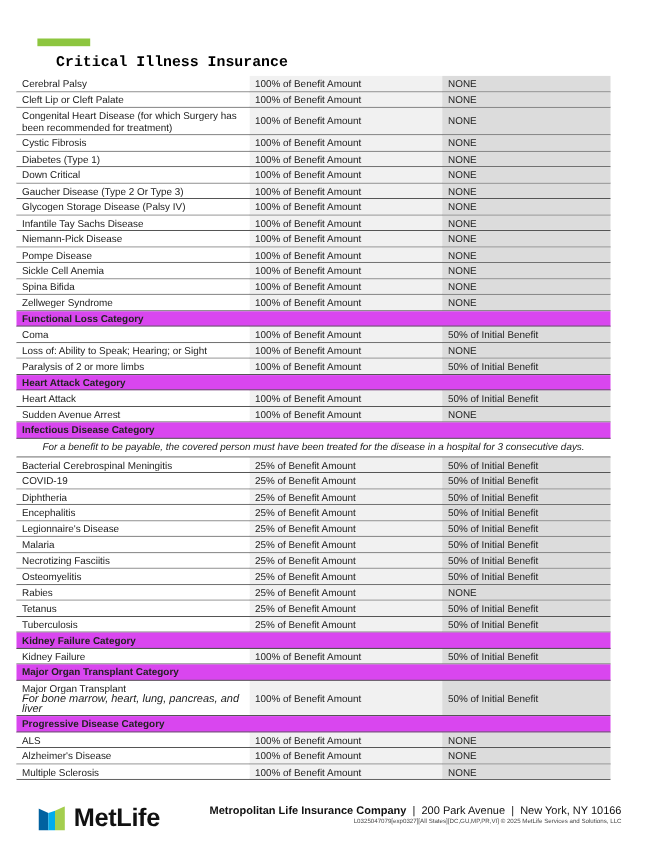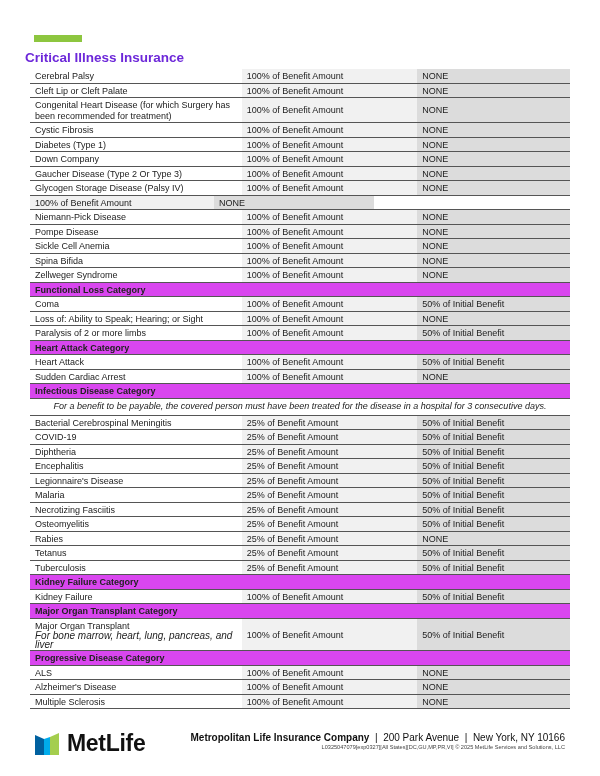--- a/index.html
+++ b/index.html
@@ -1,19 +1,19 @@
 <!DOCTYPE html>
 <html><head>
 <meta charset="utf-8">
 <style>
   html, body { margin:0; padding:0; background:#fff; }
   body { width:600px; height:776px; position:relative; font-family:"Liberation Sans", sans-serif; color:#222; overflow:hidden; }
   .accent-bar { position:absolute; left:34px; top:35px; width:48px; height:7px; background:#8dc63f; }
-  .title { position:absolute; left:25px; top:50px; font-size:13.5px; font-weight:bold; color:#6d28d9; }
-  .table { position:absolute; left:30px; top:69px; width:540px; }
+  .title { position:absolute; left:51px; top:50px; font-size:13.5px; font-weight:bold; color:#000000;font-family:Liberation Mono, monospace; }
+  .table { position:absolute; left:15px; top:69px; width:540px; }
   .row { display:flex; border-bottom:1.3px solid #555; font-size:9px; line-height:10.5px; min-height:13.4px; }
   .row .c1 { width:222px; padding:2px 0 1px 5px; box-sizing:border-box; display:flex; flex-direction:column; justify-content:center; background:#fff; }
   .row .c2 { width:184px; padding:2px 0 1px 5px; box-sizing:border-box; background:#f1f1f1; display:flex; align-items:center; }
   .row .c3 { width:160px; padding:2px 0 1px 5px; box-sizing:border-box; background:#dcdcdc; display:flex; align-items:center; }
   .row.tall { min-height:23px; }
   .row.cat { background:#d946ef; font-weight:bold; padding:2px 0 1px 5px; box-sizing:border-box; }
   .row.note { font-style:italic; justify-content:center; padding:2px 0 1px 0; background:#fff; }
   .sub { font-size:10px; font-style:italic; line-height:9px; }
   .footer-logo { position:absolute; left:35px; top:730px; display:flex; align-items:center; }
   .logo-mark { width:24px; height:22px; position:relative; margin-right:8px; }
@@ -60,40 +60,43 @@
     </div>
     <div class="row">
       <div class="c1">
         <span>Diabetes (Type 1)</span>
       </div>
       <div class="c2">100% of Benefit Amount</div>
       <div class="c3">NONE</div>
     </div>
     <div class="row">
       <div class="c1">
-        <span>Down Company</span>
+        <span>Down Critical</span>
       </div>
       <div class="c2">100% of Benefit Amount</div>
       <div class="c3">NONE</div>
     </div>
     <div class="row">
       <div class="c1">
         <span>Gaucher Disease (Type 2 Or Type 3)</span>
       </div>
       <div class="c2">100% of Benefit Amount</div>
       <div class="c3">NONE</div>
     </div>
     <div class="row">
       <div class="c1">
         <span>Glycogen Storage Disease (Palsy IV)</span>
       </div>
       <div class="c2">100% of Benefit Amount</div>
       <div class="c3">NONE</div>
     </div>
     <div class="row">
+      <div class="c1">
+        <span>Infantile Tay Sachs Disease</span>
+      </div>
       <div class="c2">100% of Benefit Amount</div>
       <div class="c3">NONE</div>
     </div>
     <div class="row">
       <div class="c1">
         <span>Niemann-Pick Disease</span>
       </div>
       <div class="c2">100% of Benefit Amount</div>
       <div class="c3">NONE</div>
     </div>
@@ -150,21 +153,21 @@
     <div class="row cat">Heart Attack Category</div>
     <div class="row">
       <div class="c1">
         <span>Heart Attack</span>
       </div>
       <div class="c2">100% of Benefit Amount</div>
       <div class="c3">50% of Initial Benefit</div>
     </div>
     <div class="row">
       <div class="c1">
-        <span>Sudden Cardiac Arrest</span>
+        <span>Sudden Avenue Arrest</span>
       </div>
       <div class="c2">100% of Benefit Amount</div>
       <div class="c3">NONE</div>
     </div>
     <div class="row cat">Infectious Disease Category</div>
     <div class="row note">For a benefit to be payable, the covered person must have been treated for the disease in a hospital for 3 consecutive days.</div>
     <div class="row">
       <div class="c1">
         <span>Bacterial Cerebrospinal Meningitis</span>
       </div>

